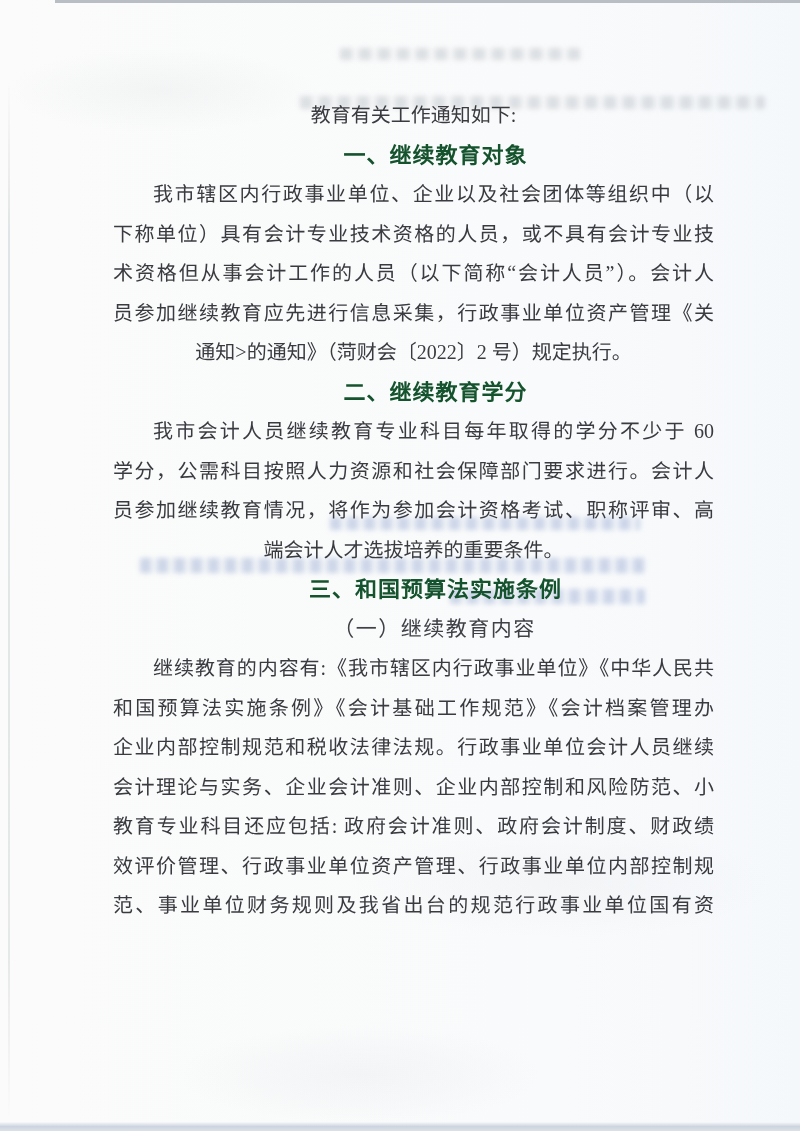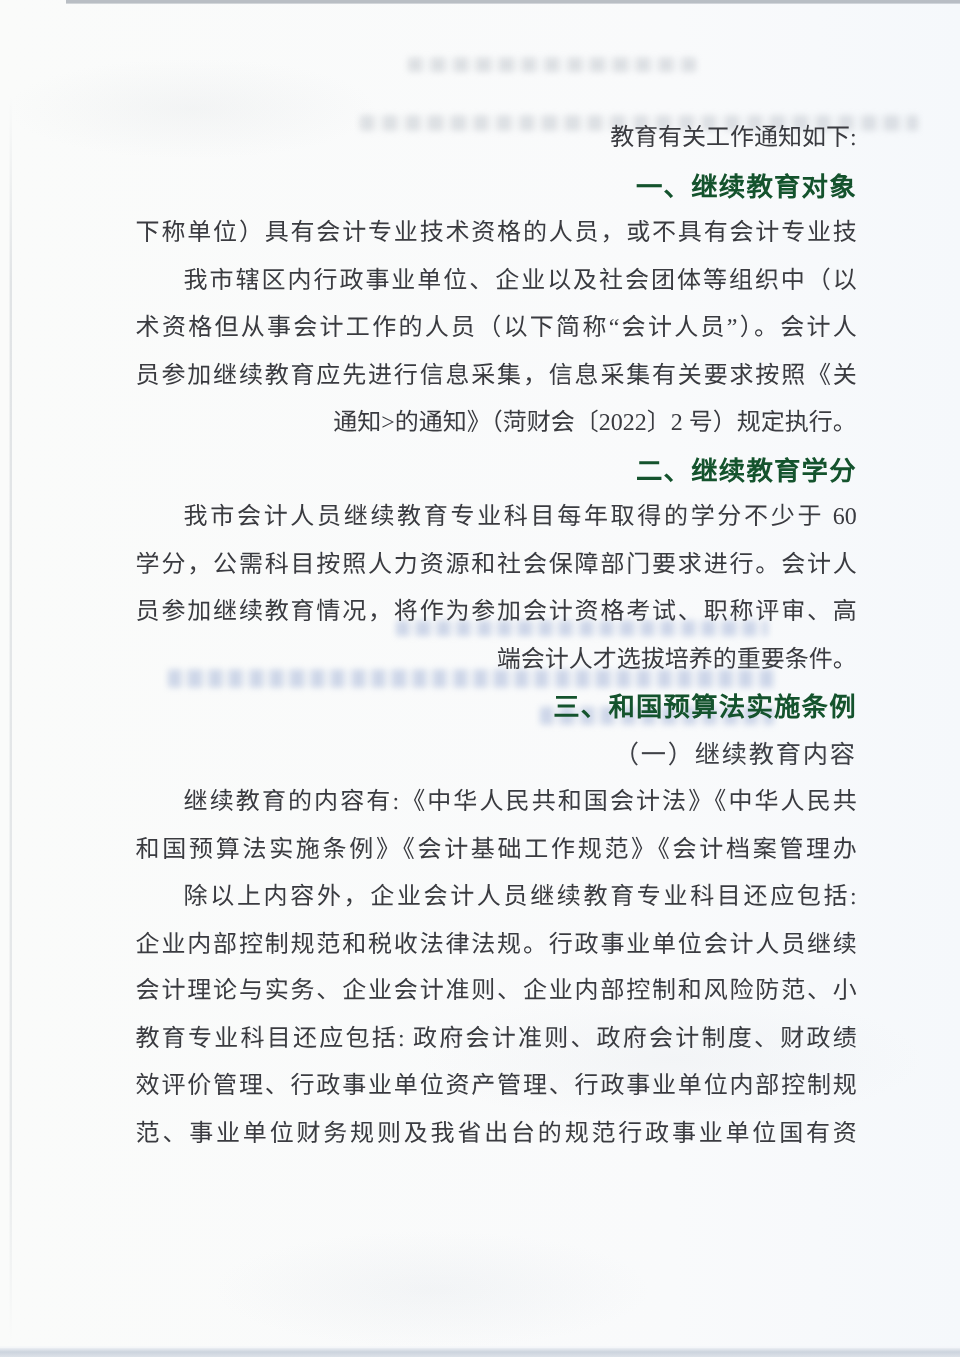--- a/index.html
+++ b/index.html
@@ -33,21 +33,21 @@
   .ghost.gray{background:repeating-linear-gradient(90deg,rgba(148,156,167,.28) 0 12px,rgba(148,156,167,.04) 12px 19px);}
   .g1{left:340px;top:48px;width:240px;height:12px;}
   .g2{left:300px;top:96px;width:465px;height:13px;}
   .g3{left:330px;top:517px;width:310px;height:13px;}
   .g4{left:140px;top:558px;width:505px;height:15px;}
   .g5{left:450px;top:589px;width:195px;height:15px;}
   
   .content{position:absolute;left:113px;top:96px;width:601px;}
   .ln{
     height:39.5px;line-height:39.5px;font-size:20px;color:#3a3b40;
-    text-align:right;
+    text-align:center;
   }
   .ind{text-indent:2em;}
   .jst{text-align:justify;text-align-last:justify;}
   .h1{
     font-family:"Liberation Sans","DejaVu Sans",sans-serif;
     font-weight:700;font-size:22px;color:#14532d;letter-spacing:1px;
   }
   .h2{font-size:21px;color:#3f4147;letter-spacing:1.5px;}
 </style>
 </head>
@@ -61,33 +61,32 @@
 
 <div class="ghost gray g1"></div>
 <div class="ghost gray g2"></div>
 <div class="ghost blue g3"></div>
 <div class="ghost blue g4"></div>
 <div class="ghost blue g5"></div>
 
 <div class="content">
   <div class="ln">教育有关工作通知如下:</div>
   <div class="ln h1 ind">一、继续教育对象</div>
+  <div class="ln ind jst">我市辖区内行政事业单位、企业以及社会团体等组织中（以</div>
   <div class="ln jst">下称单位）具有会计专业技术资格的人员，或不具有会计专业技</div>
-  <div class="ln ind jst">我市辖区内行政事业单位、企业以及社会团体等组织中（以</div>
   <div class="ln jst">术资格但从事会计工作的人员（以下简称“会计人员”）。会计人</div>
-  <div class="ln jst">员参加继续教育应先进行信息采集，信息采集有关要求按照《关</div>
+  <div class="ln jst">员参加继续教育应先进行信息采集，行政事业单位资产管理《关</div>
   <div class="ln">通知&gt;的通知》（菏财会〔2022〕2 号）规定执行。</div>
   <div class="ln h1 ind">二、继续教育学分</div>
   <div class="ln ind jst">我市会计人员继续教育专业科目每年取得的学分不少于 60</div>
   <div class="ln jst">学分，公需科目按照人力资源和社会保障部门要求进行。会计人</div>
   <div class="ln jst">员参加继续教育情况，将作为参加会计资格考试、职称评审、高</div>
   <div class="ln">端会计人才选拔培养的重要条件。</div>
   <div class="ln h1 ind">三、和国预算法实施条例</div>
   <div class="ln h2 ind">（一）继续教育内容</div>
-  <div class="ln ind jst">继续教育的内容有:《中华人民共和国会计法》《中华人民共</div>
+  <div class="ln ind jst">继续教育的内容有:《我市辖区内行政事业单位》《中华人民共</div>
   <div class="ln jst">和国预算法实施条例》《会计基础工作规范》《会计档案管理办</div>
-  <div class="ln ind jst">除以上内容外，企业会计人员继续教育专业科目还应包括:</div>
   <div class="ln jst">企业内部控制规范和税收法律法规。行政事业单位会计人员继续</div>
   <div class="ln jst">会计理论与实务、企业会计准则、企业内部控制和风险防范、小</div>
   <div class="ln jst">教育专业科目还应包括: 政府会计准则、政府会计制度、财政绩</div>
   <div class="ln jst">效评价管理、行政事业单位资产管理、行政事业单位内部控制规</div>
   <div class="ln jst">范、事业单位财务规则及我省出台的规范行政事业单位国有资</div>
 </div>
 
 </body></html>

